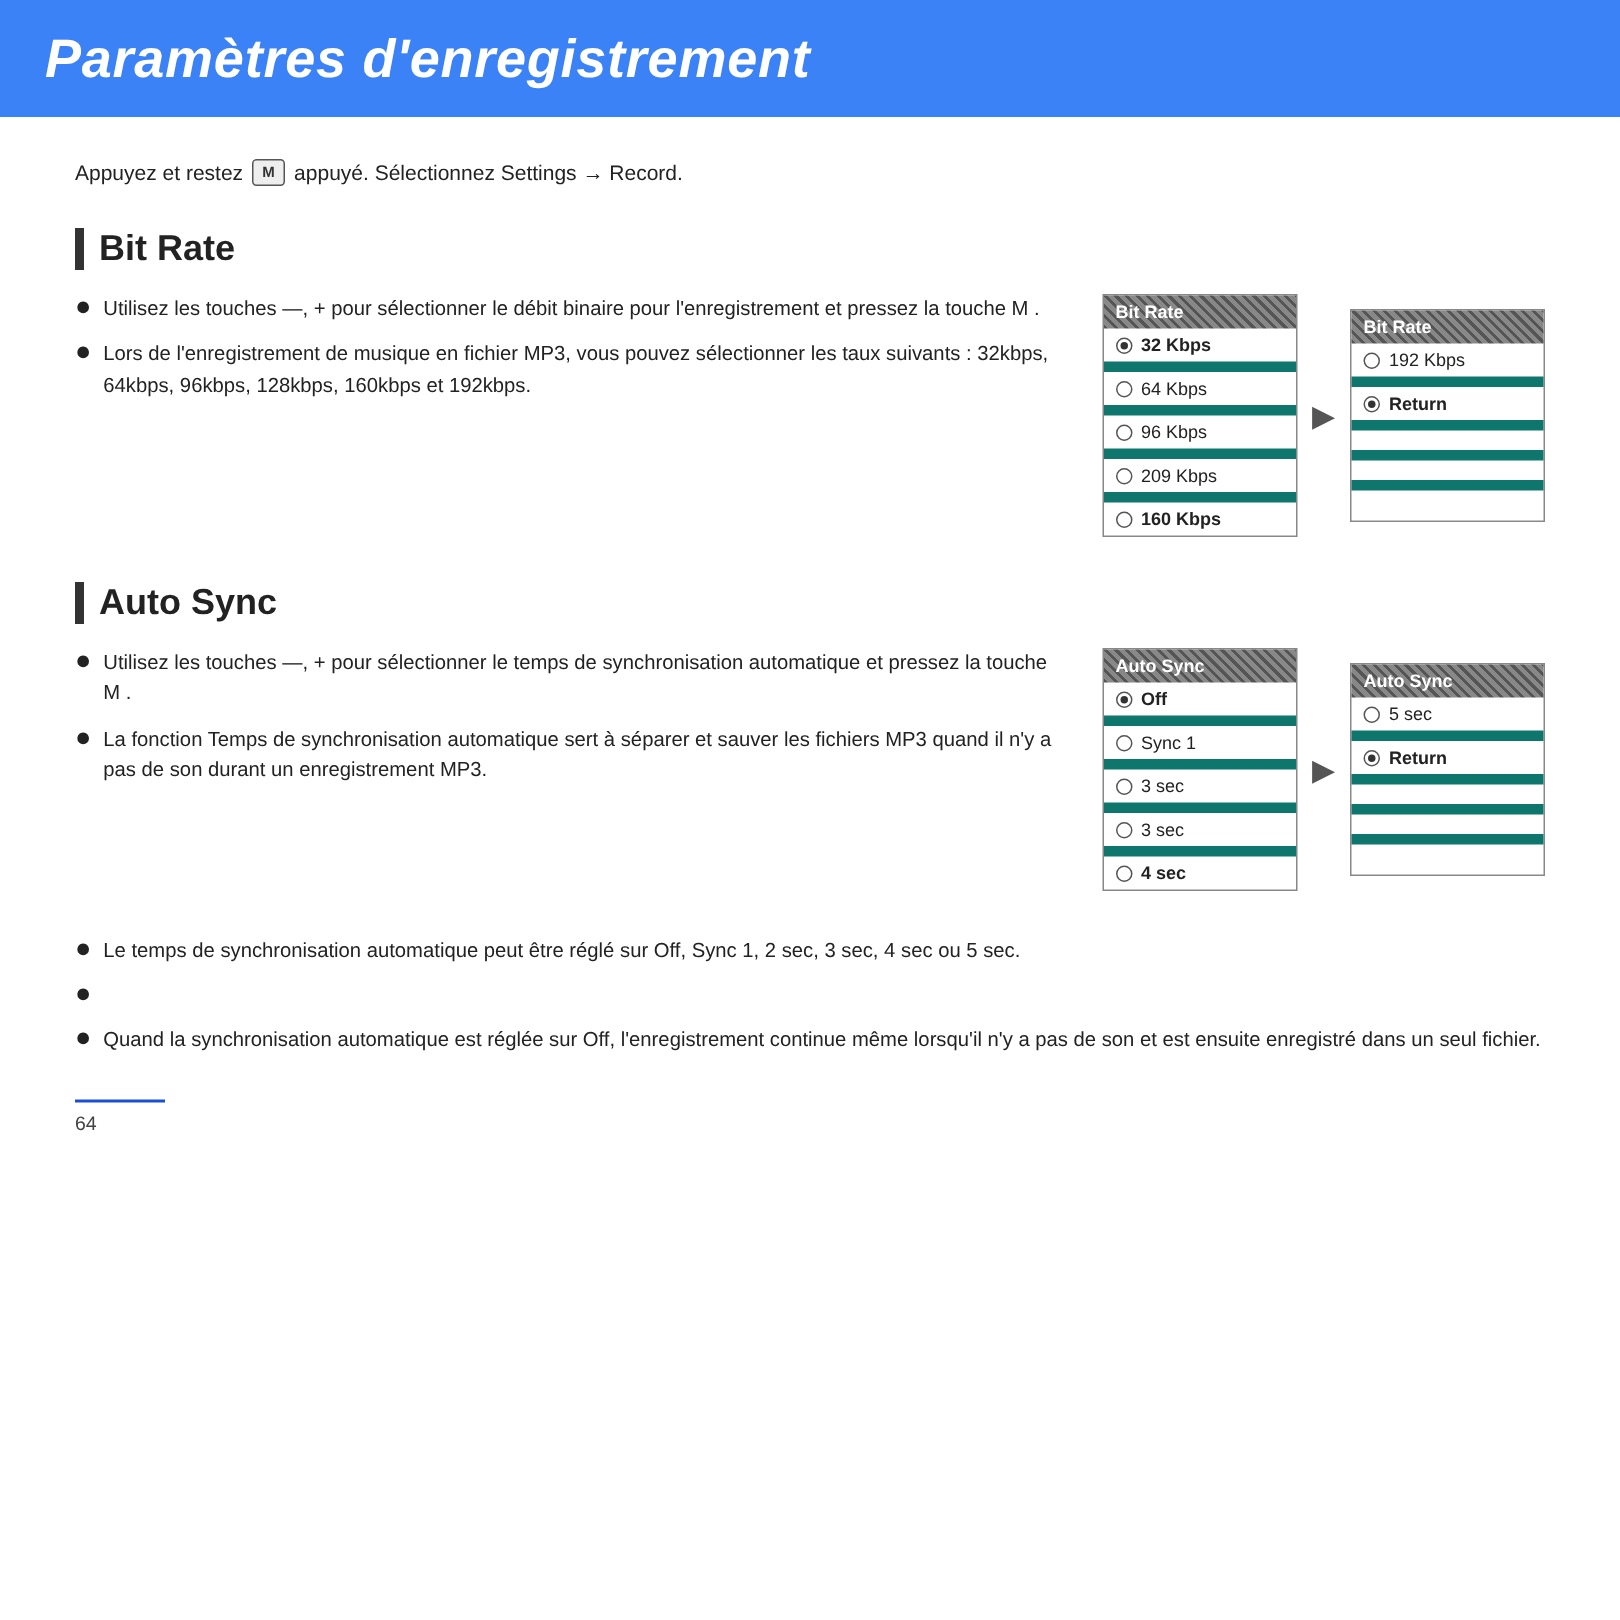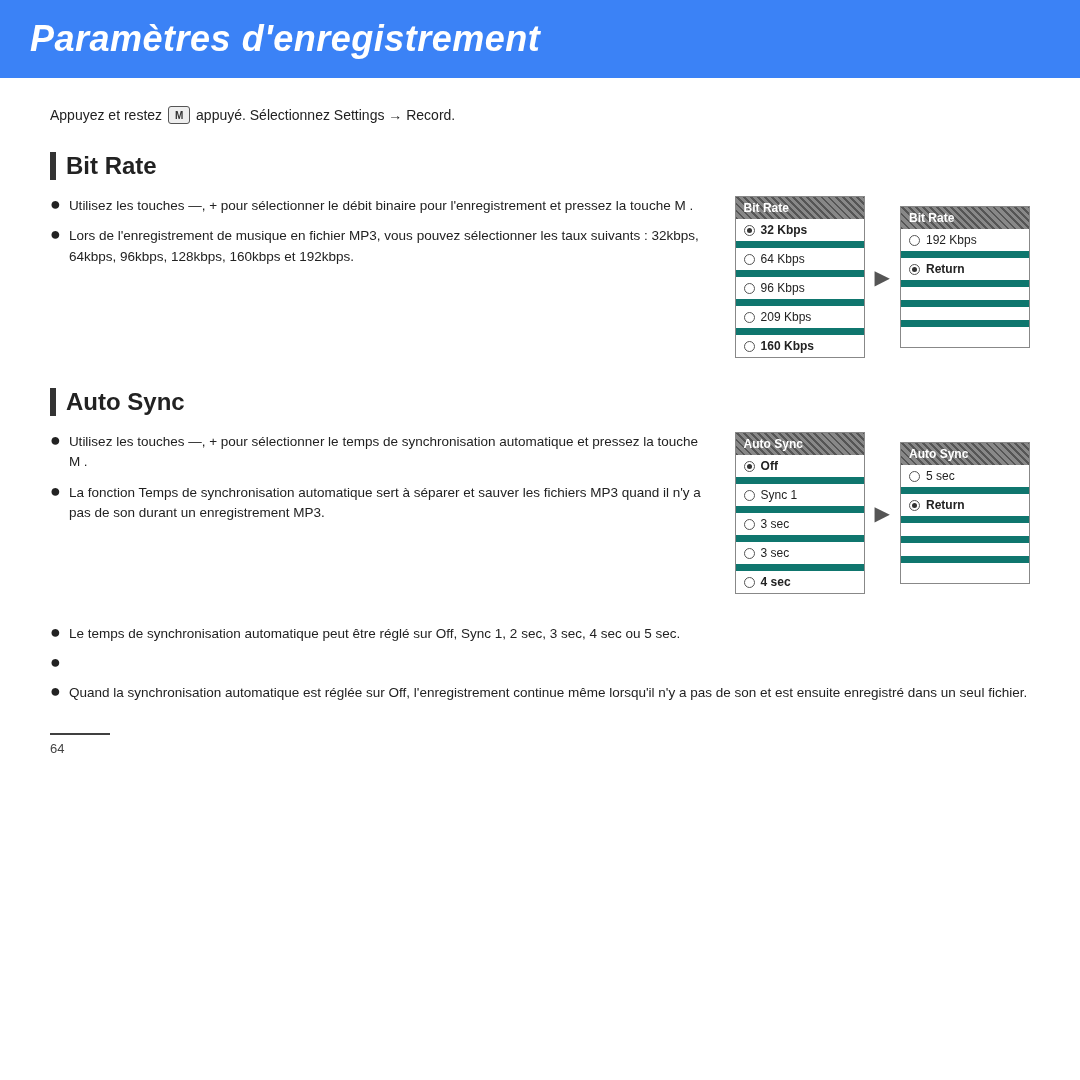--- a/index.html
+++ b/index.html
@@ -176,21 +176,21 @@
     
     .bottom-bullets {
       margin-top: 0;
     }
 
     
     .page-number {
       margin-top: 30px;
       font-size: 13px;
       color: #444;
-      border-top: 2px solid #404040;
+      border-top: 2px solid #1d4ed8;
       padding-top: 6px;
       width: 60px;
     }
   </style>
 </head>
 <body>
 
 <div class="page-header">
   <h1>Paramètres d'enregistrement</h1>
 </div>

